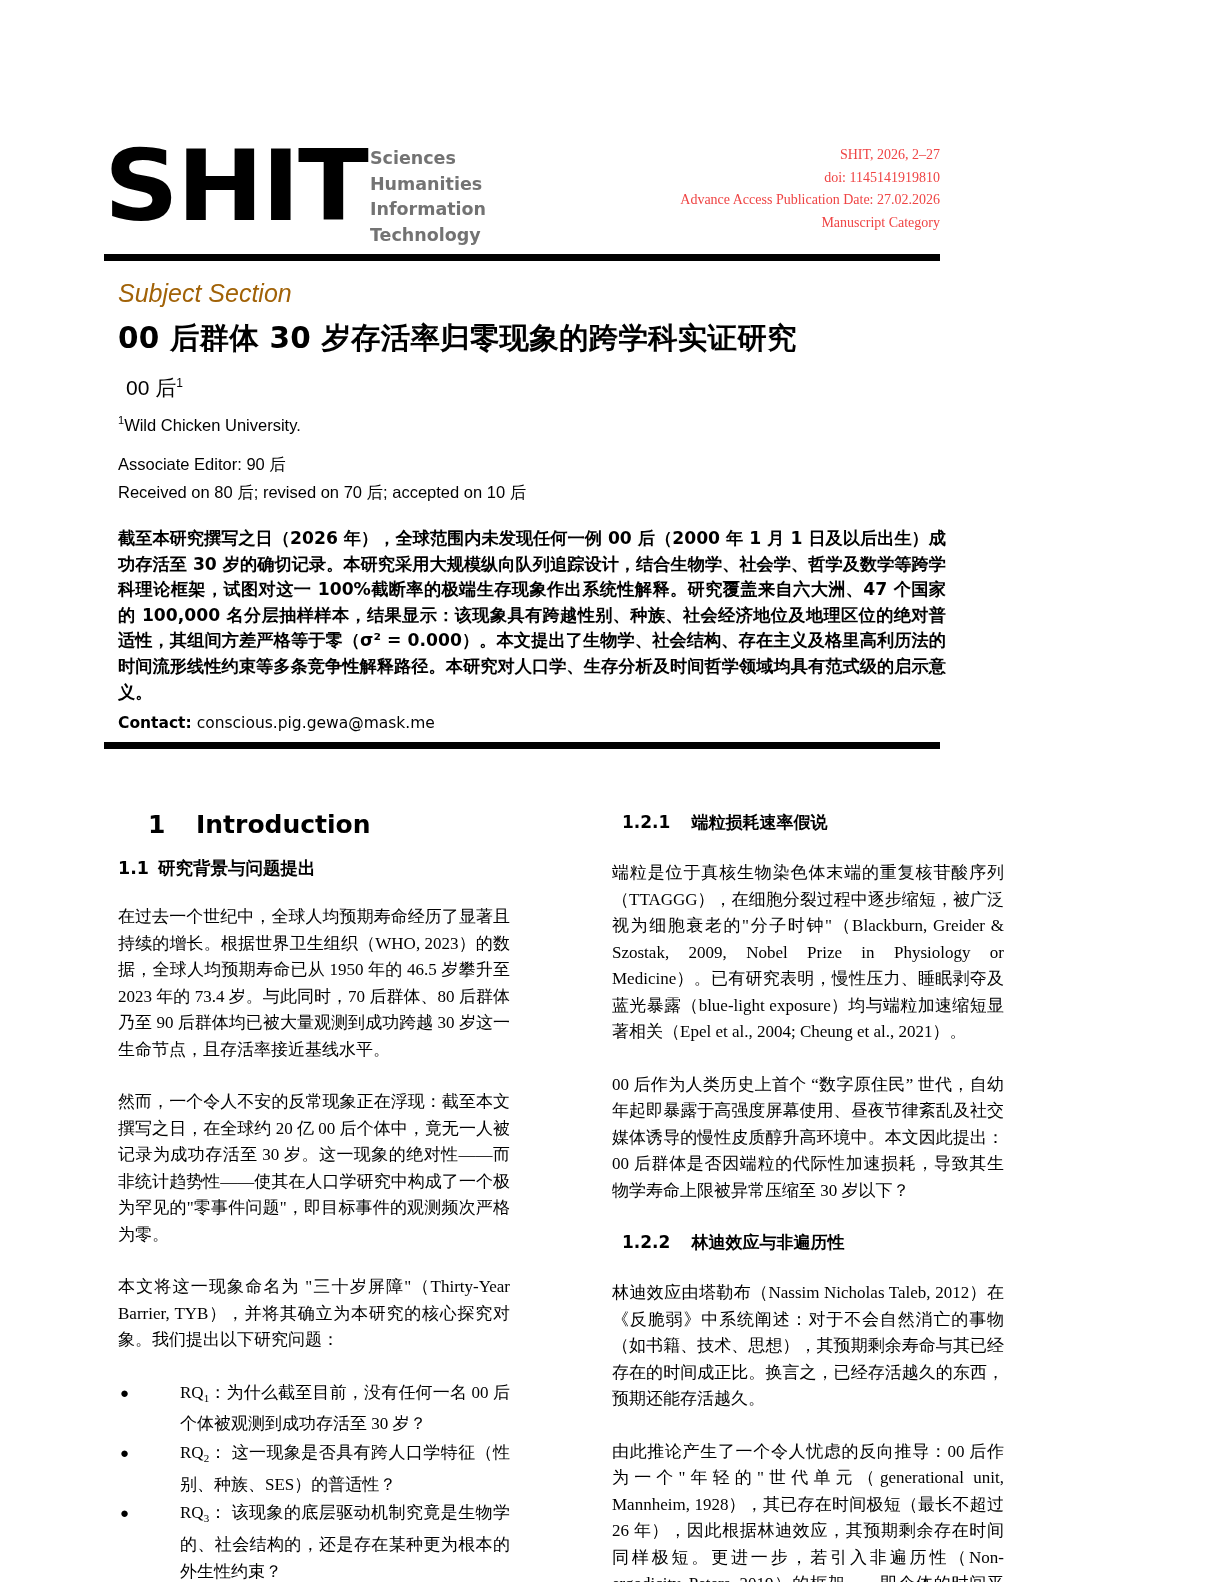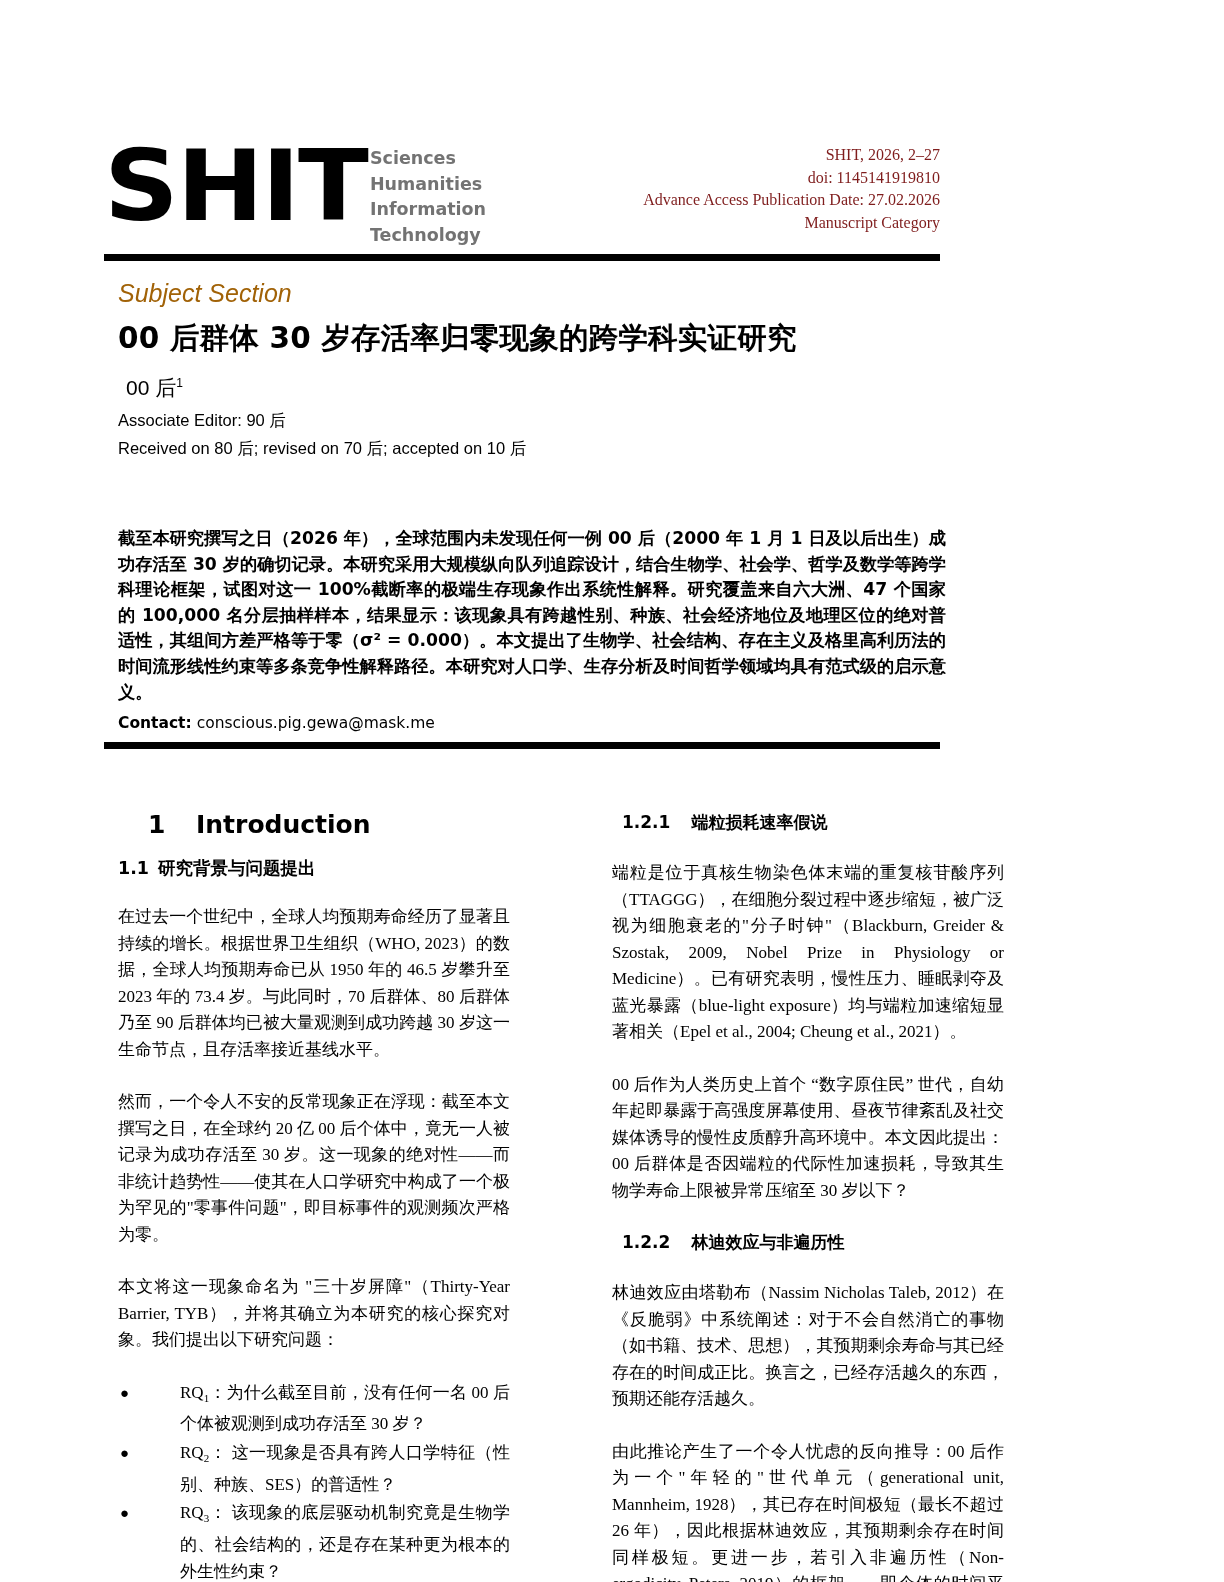--- a/index.html
+++ b/index.html
@@ -58,23 +58,23 @@
     color: #737373;
   }
   .logo-words div { white-space: nowrap; }
 
   .journal-meta {
     position: absolute;
     right: 0;
     top: 6px;
     text-align: right;
     font-family: "Liberation Serif", "DejaVu Serif", serif;
-    font-size: 16px;
+    font-size: 14px;
     line-height: 22.5px;
-    color: #7f1d1d;
+    color: #ef4444;
   }
   .journal-meta div { white-space: nowrap; }
 
   
   .rule-thick {
     position: absolute;
     left: 104px;
     width: 836px;
     height: 7px;
     background: #000;
@@ -256,20 +256,21 @@
 
   <div class="rule-thick" id="rule-top"></div>
 
   <div class="title-block">
     <div class="subject-section">Subject Section</div>
     <h1 class="paper-title">00 后群体 30 岁存活率归零现象的跨学科实证研究</h1>
     <div class="author-line"><span>00 后</span><sup>1</sup></div>
   </div>
 
   <div class="affil-block">
+    <p class="affil"><sup>1</sup><span>Wild Chicken University.</span></p>
     <p class="editor">Associate Editor: 90 后</p>
     <p class="dates">Received on 80 后; revised on 70 后; accepted on 10 后</p>
   </div>
 
   <div class="abstract-block">
     <p class="abstract-body">截至本研究撰写之日（2026 年），全球范围内未发现任何一例 00 后（2000 年 1 月 1 日及以后出生）成功存活至 30 岁的确切记录。本研究采用大规模纵向队列追踪设计，结合生物学、社会学、哲学及数学等跨学科理论框架，试图对这一 100%截断率的极端生存现象作出系统性解释。研究覆盖来自六大洲、47 个国家的 100,000 名分层抽样样本，结果显示：该现象具有跨越性别、种族、社会经济地位及地理区位的绝对普适性，其组间方差严格等于零（σ² = 0.000）。本文提出了生物学、社会结构、存在主义及格里高利历法的时间流形线性约束等多条竞争性解释路径。本研究对人口学、生存分析及时间哲学领域均具有范式级的启示意义。</p>
     <p class="abstract-contact"><b>Contact:</b> <span>conscious.pig.gewa@mask.me</span></p>
   </div>
 
   <div class="rule-thick" id="rule-bottom"></div>

